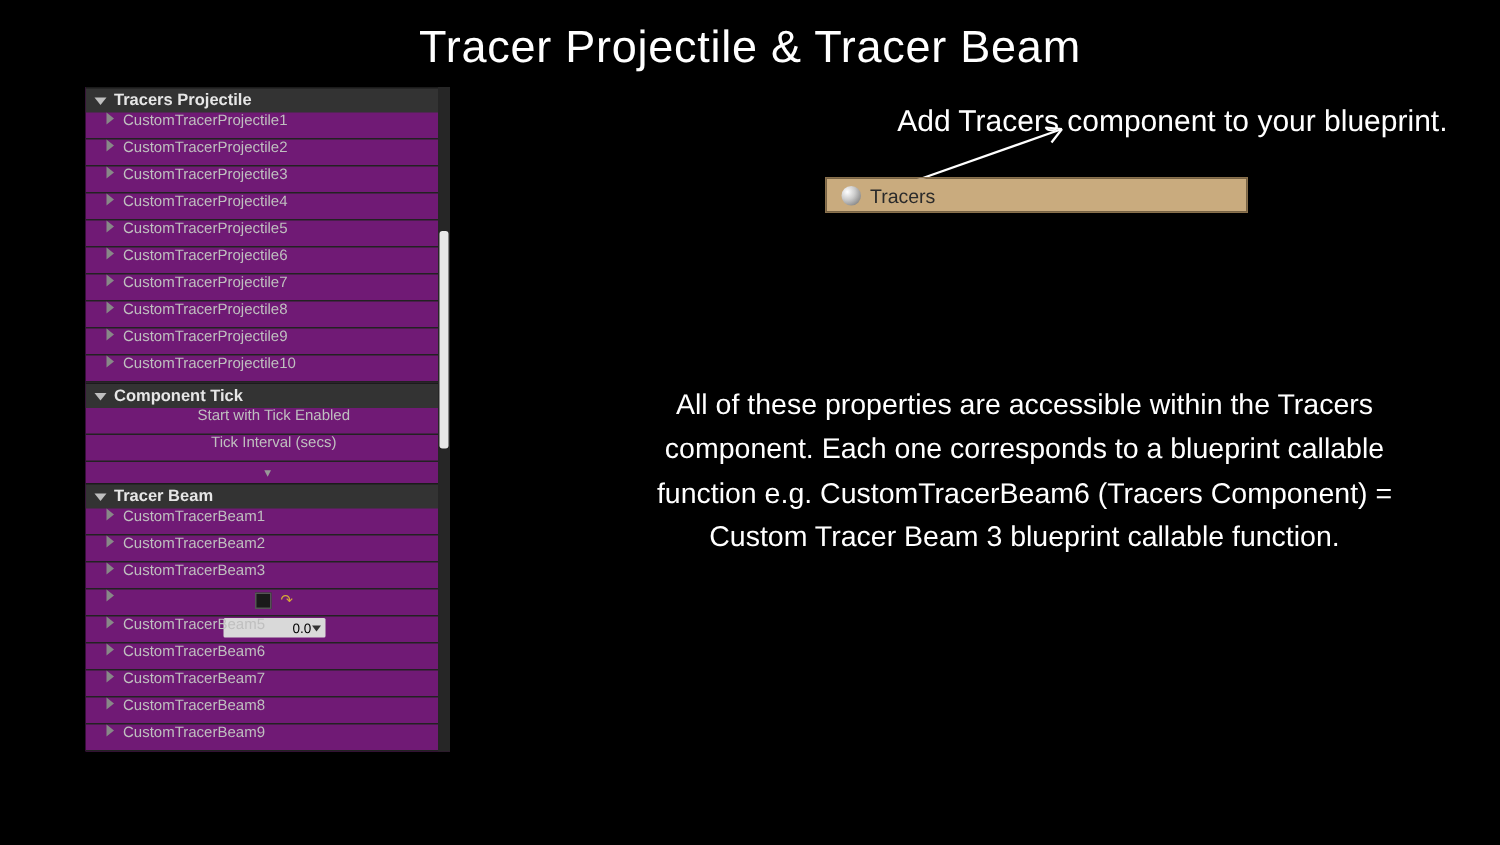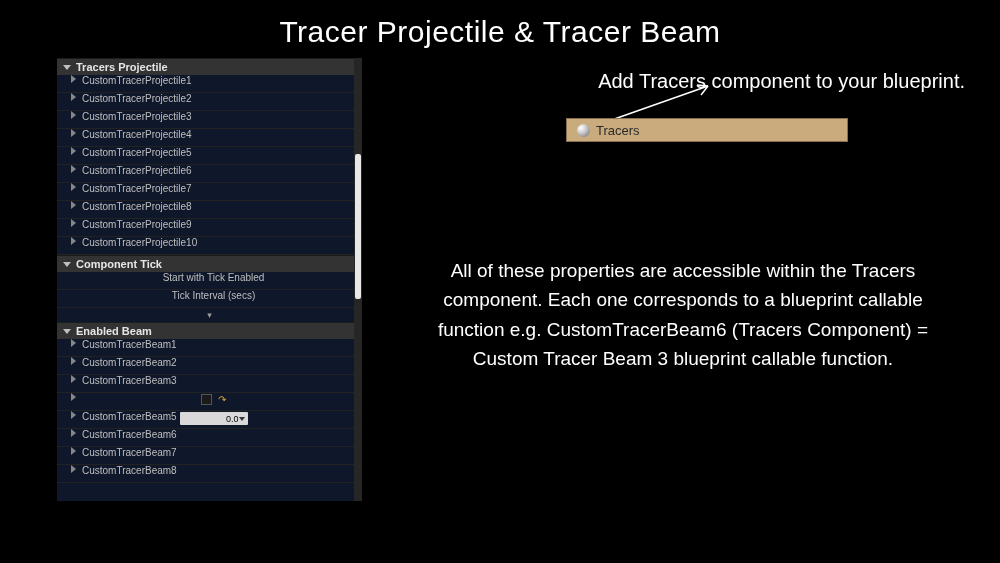--- a/index.html
+++ b/index.html
@@ -20,23 +20,23 @@
       font-size:30px;
       font-weight:400;
       letter-spacing:0.5px;
     }
 
     
     .panel {
       position:absolute;
       top:58px;
       left:57px;
-      width:305px;
+      width:243px;
       height:443px;
-      background:#0f172a;
+      background:#701a75;
       font-size:10px;
       color:#bfbfbf;
     }
     .panel-scroll {
       height:100%;
       overflow:hidden;
     }
     .cat-header {
       background:#333333;
       color:#e6e6e6;
@@ -164,21 +164,21 @@
       left:598px;
       top:78px;
       width:130px;
       height:50px;
       pointer-events:none;
     }
 
     
     .component-chip {
       position:absolute;
-      left:567px;
+      left:551px;
       top:119px;
       width:280px;
       height:22px;
       background:#c9ab7e;
       outline:1px solid #8a714d;
       display:flex;
       align-items:center;
       padding:0 10px;
       gap:6px;
       color:#2a2a2a;
@@ -276,21 +276,21 @@
         <span class="spin">
           <span>0.0</span>
           <span class="spinarrow"></span>
         </span>
       </span>
     </div>
     <div class="expand-arrow">▾</div>
 
     <div class="cat-header">
       <span class="tri-down"></span>
-      <span>Enabled Beam</span>
+      <span>Tracer Beam</span>
     </div>
     <div id="beam-list">
         <div class="prop-row">
           <span class="tri-right"></span>
           <span class="lbl">CustomTracerBeam1</span>
         </div>
         <div class="prop-row">
           <span class="tri-right"></span>
           <span class="lbl">CustomTracerBeam2</span>
         </div>
@@ -309,20 +309,24 @@
           <span class="tri-right"></span>
           <span class="lbl">CustomTracerBeam6</span>
         </div>
         <div class="prop-row">
           <span class="tri-right"></span>
           <span class="lbl">CustomTracerBeam7</span>
         </div>
         <div class="prop-row">
           <span class="tri-right"></span>
           <span class="lbl">CustomTracerBeam8</span>
+        </div>
+        <div class="prop-row">
+          <span class="tri-right"></span>
+          <span class="lbl">CustomTracerBeam9</span>
         </div>
       </div>
 
   </div>
   <div class="fake-scrollbar">
     <div class="fake-thumb"></div>
   </div>
 </div>
 
 <div class="callout-text">Add Tracers component to your blueprint.</div>

